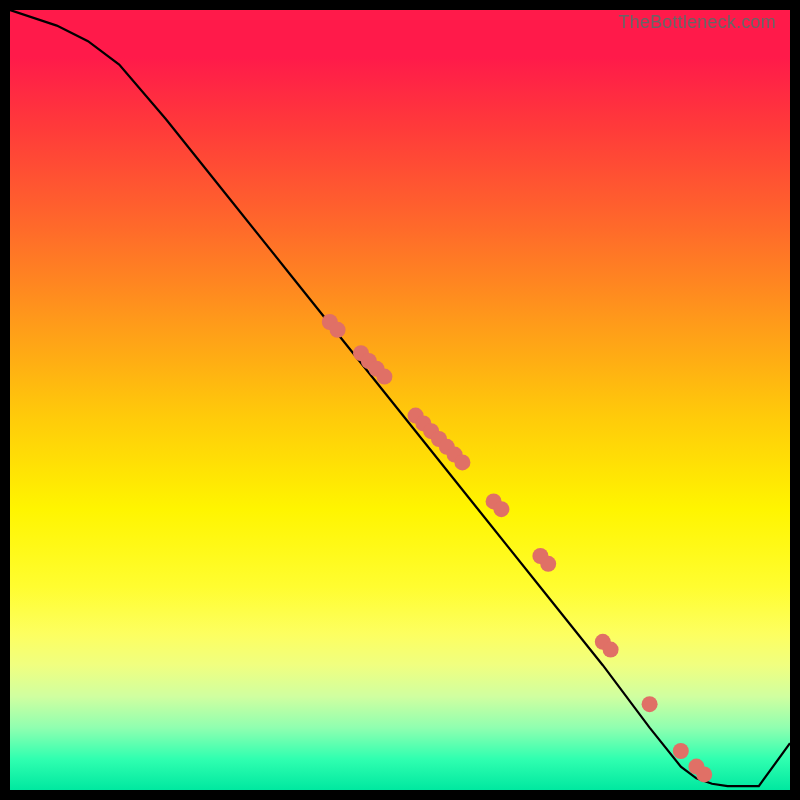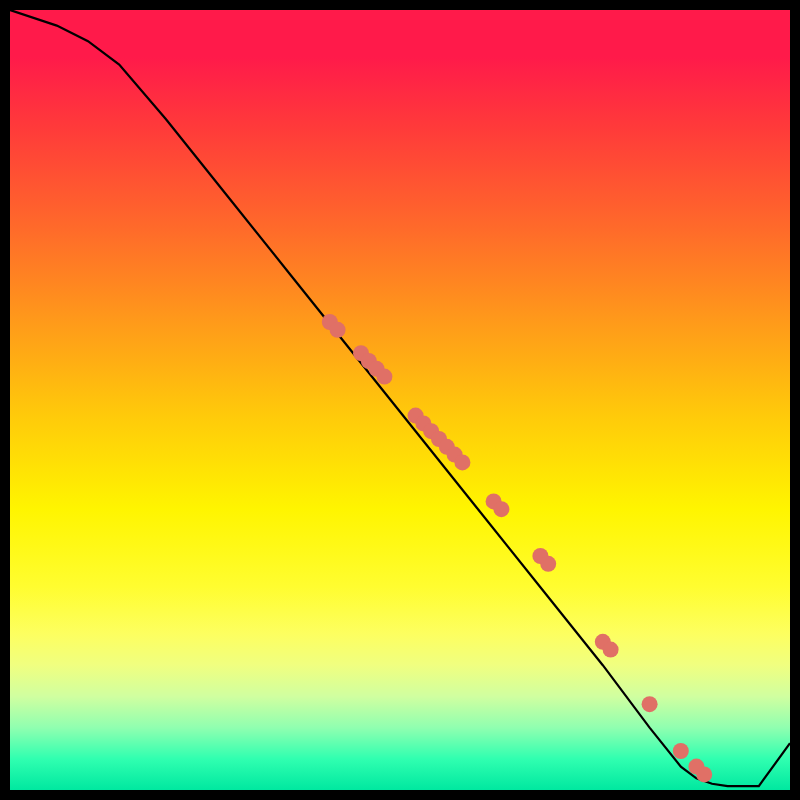--- a/index.html
+++ b/index.html
@@ -58,20 +58,21 @@
     pointer-events: none;
   }
 </style>
 </head>
 <body>
 
 <div class="chart-container">
 
   <div class="plot-area">
 
+    <div class="watermark">TheBottleneck.com</div>
 
     <svg class="overlay" viewBox="0 0 780 780" preserveAspectRatio="none">
       <path id="curve-path" fill="none" stroke="#000000" stroke-width="2.2" d="M0.0 0.0 L46.8 15.6 L78.0 31.2 L109.2 54.6 L156.0 109.2 L218.4 187.2 L280.8 265.2 L343.2 343.2 L405.6 421.2 L468.0 499.2 L530.4 577.2 L592.8 655.2 L639.6 717.6 L670.8 756.6 L686.4 768.3 L702.0 773.8 L717.6 776.1 L748.8 776.1 L780.0 733.2"></path>
       <g id="dots">
           <circle cx="319.8" cy="312.0" r="8" fill="#e07066" stroke="#cc5a50" stroke-width="0"></circle>
           <circle cx="327.6" cy="319.8" r="8" fill="#e07066" stroke="#cc5a50" stroke-width="0"></circle>
           <circle cx="351.0" cy="343.2" r="8" fill="#e07066" stroke="#cc5a50" stroke-width="0"></circle>
           <circle cx="358.8" cy="351.0" r="8" fill="#e07066" stroke="#cc5a50" stroke-width="0"></circle>
           <circle cx="366.6" cy="358.8" r="8" fill="#e07066" stroke="#cc5a50" stroke-width="0"></circle>
           <circle cx="374.4" cy="366.6" r="8" fill="#e07066" stroke="#cc5a50" stroke-width="0"></circle>

